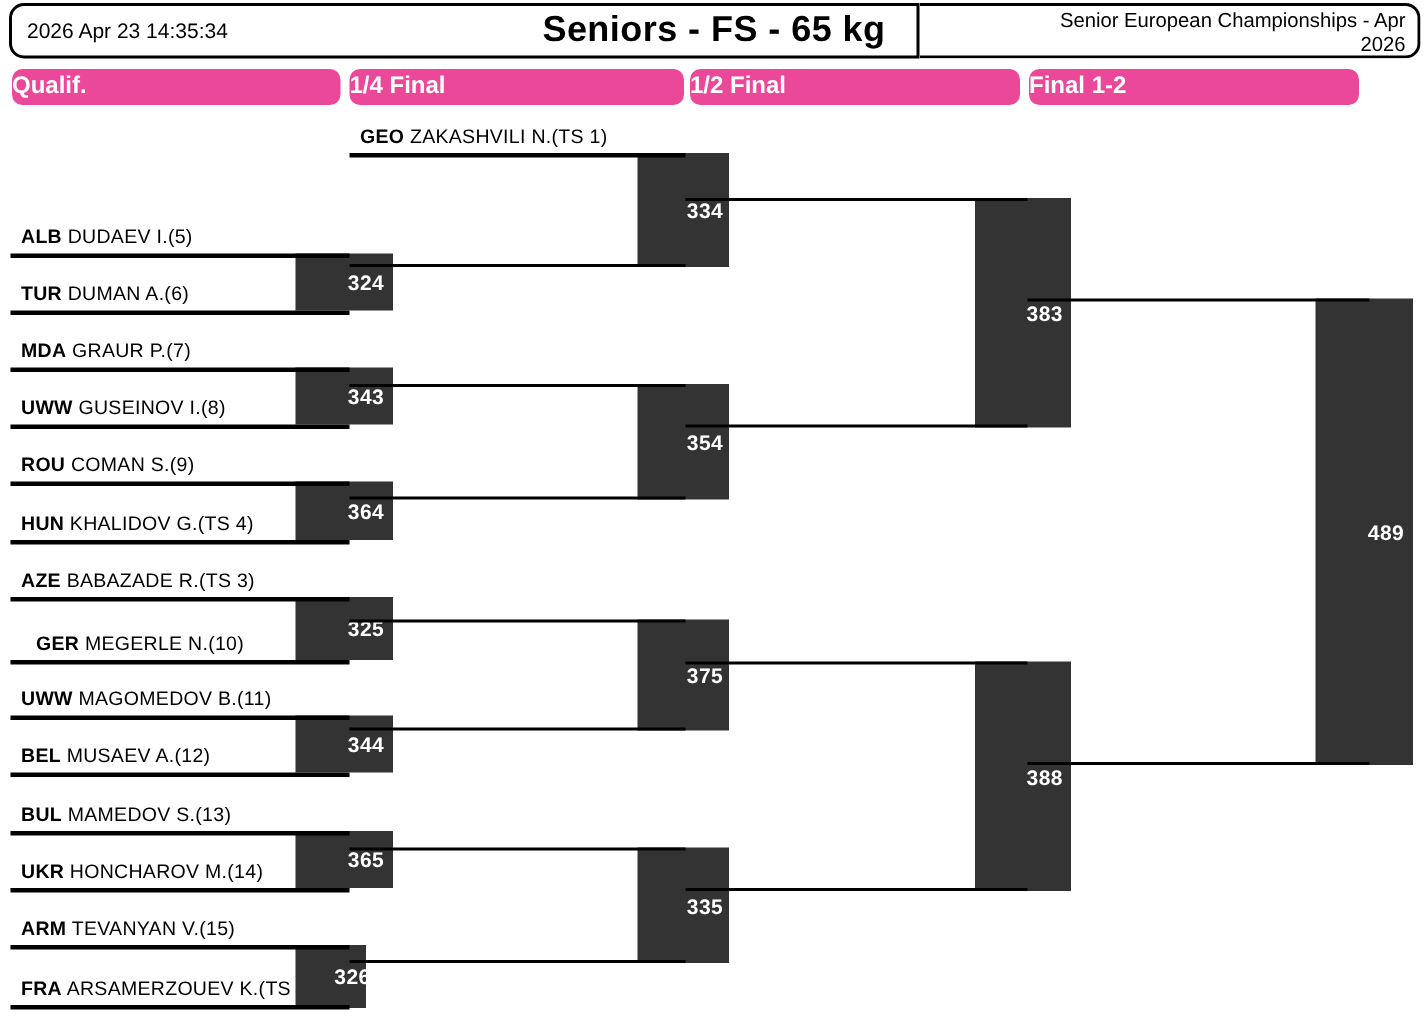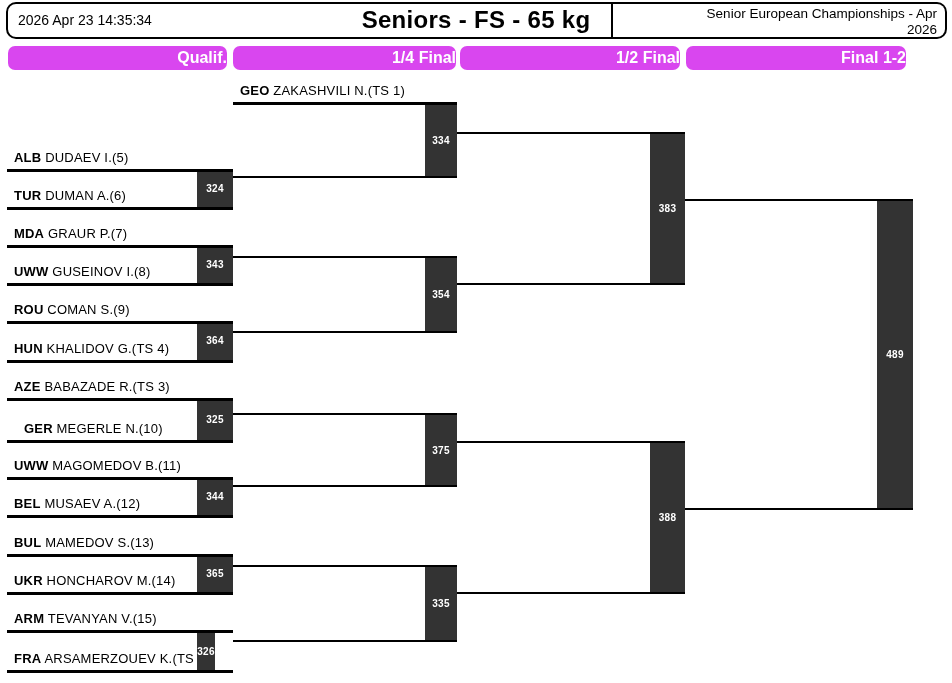--- a/index.html
+++ b/index.html
@@ -17,29 +17,29 @@
     position:absolute;left:613px;top:2px;width:334px;height:37px;
     border:2px solid #000;border-left:none;border-radius:0 10px 10px 0;box-sizing:border-box;
     text-align:right;padding:2px 8px 0 0;font-size:13.5px;line-height:16px;
   }
   .title{
     position:absolute;left:0;width:952px;top:6px;text-align:center;
     font-size:24px;font-weight:bold;letter-spacing:.3px;
   }
   
   .round-bar{
-    position:absolute;top:46px;height:24px;background:#d946ef;border-radius:7px;
-    color:#fff;font-weight:bold;font-size:16px;text-align:right;line-height:24px;
+    position:absolute;top:46px;height:24px;background:#ec4899;border-radius:7px;
+    color:#fff;font-weight:bold;font-size:16px;text-align:left;line-height:24px;
   }
   
   .athlete-line{position:absolute;height:3px;background:#000;z-index:2;}
   .conn{position:absolute;height:2px;background:#000;z-index:3;}
   .mbox{
-    position:absolute;background:#333;color:#fff;font-weight:bold;font-size:10px;
-    display:flex;align-items:center;justify-content:center;z-index:1;letter-spacing:.3px;
+    position:absolute;background:#333;color:#fff;font-weight:bold;font-size:14px;
+    display:flex;align-items:center;justify-content:center;z-index:1;letter-spacing:.3px;padding-left:29px;
   }
   .athlete{position:absolute;font-size:13px;line-height:18px;height:18px;white-space:nowrap;z-index:2;letter-spacing:.2px;}
   .athlete .cc{font-weight:bold;}
 </style>
 </head>
 <body>
 
 <div class="sheet">
 
   <div class="hdr-left">

